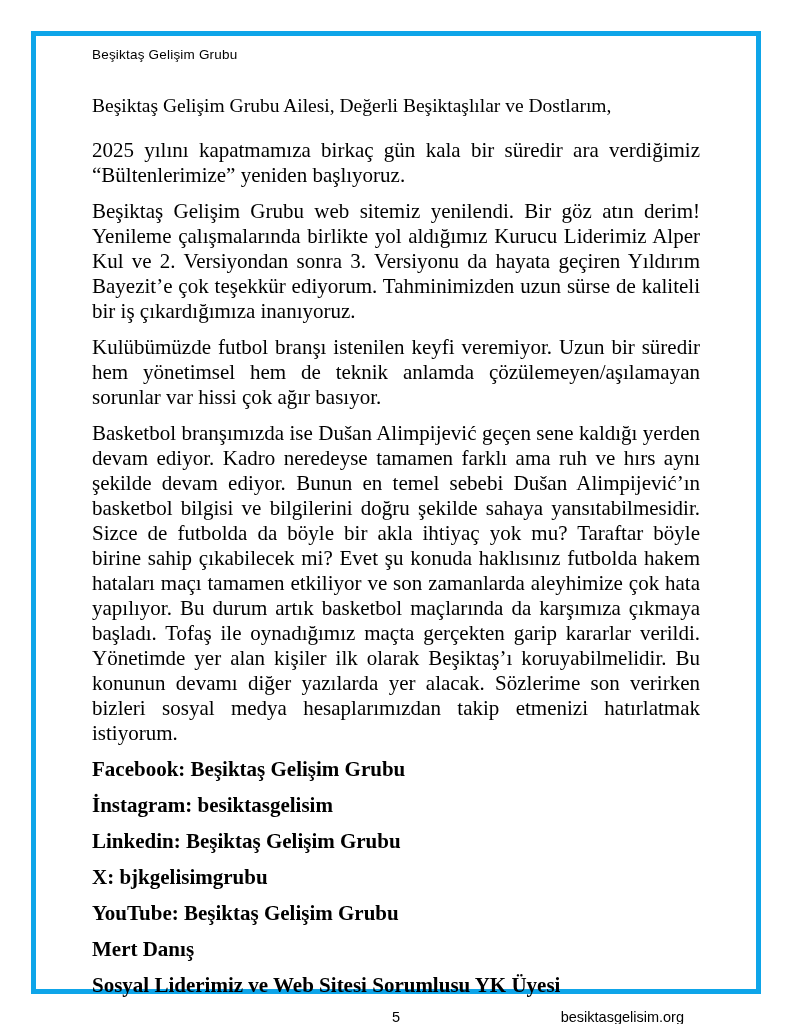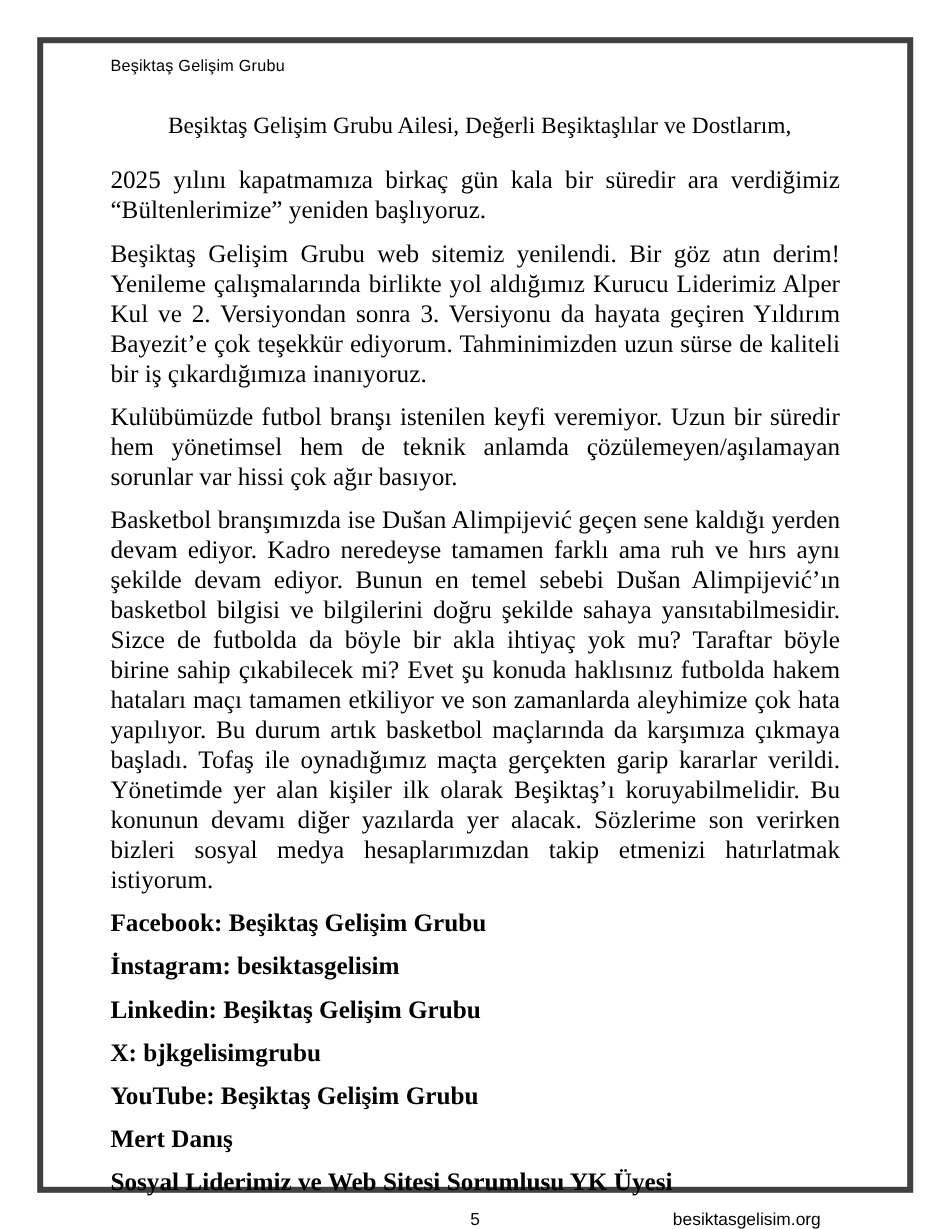--- a/index.html
+++ b/index.html
@@ -6,40 +6,39 @@
   html, body {
     width: 791px; height: 1024px;
     background: #ffffff;
     font-family: "Liberation Serif", serif;
     color: #000000;
   }
   .page-frame {
     position: absolute;
     left: 31px; top: 31px;
     width: 730px; height: 963px;
-    border: 5px solid #404040;
+    border: 5px solid #0ea5e9;
     background: #ffffff;
     padding: 11px 56px 18px 56px;
     display: flex;
     flex-direction: column;
   }
   .doc-header {
     font-family: "Liberation Sans", sans-serif;
     font-size: 13.5px;
     font-weight: 400;
     letter-spacing: 0.2px;
     margin-bottom: 31px;
   }
   .doc-title {
     font-family: "Liberation Serif", serif;
     font-size: 19.5px;
     font-weight: 400;
     line-height: 26px;
     margin-bottom: 19px;
-    margin-left: 48px;
   }
   .body-par {
     font-size: 21px;
     line-height: 25px;
     text-align: justify;
     margin-bottom: 11px;
   }
   .body-par.bold {
     font-weight: bold;
     text-align: left;

